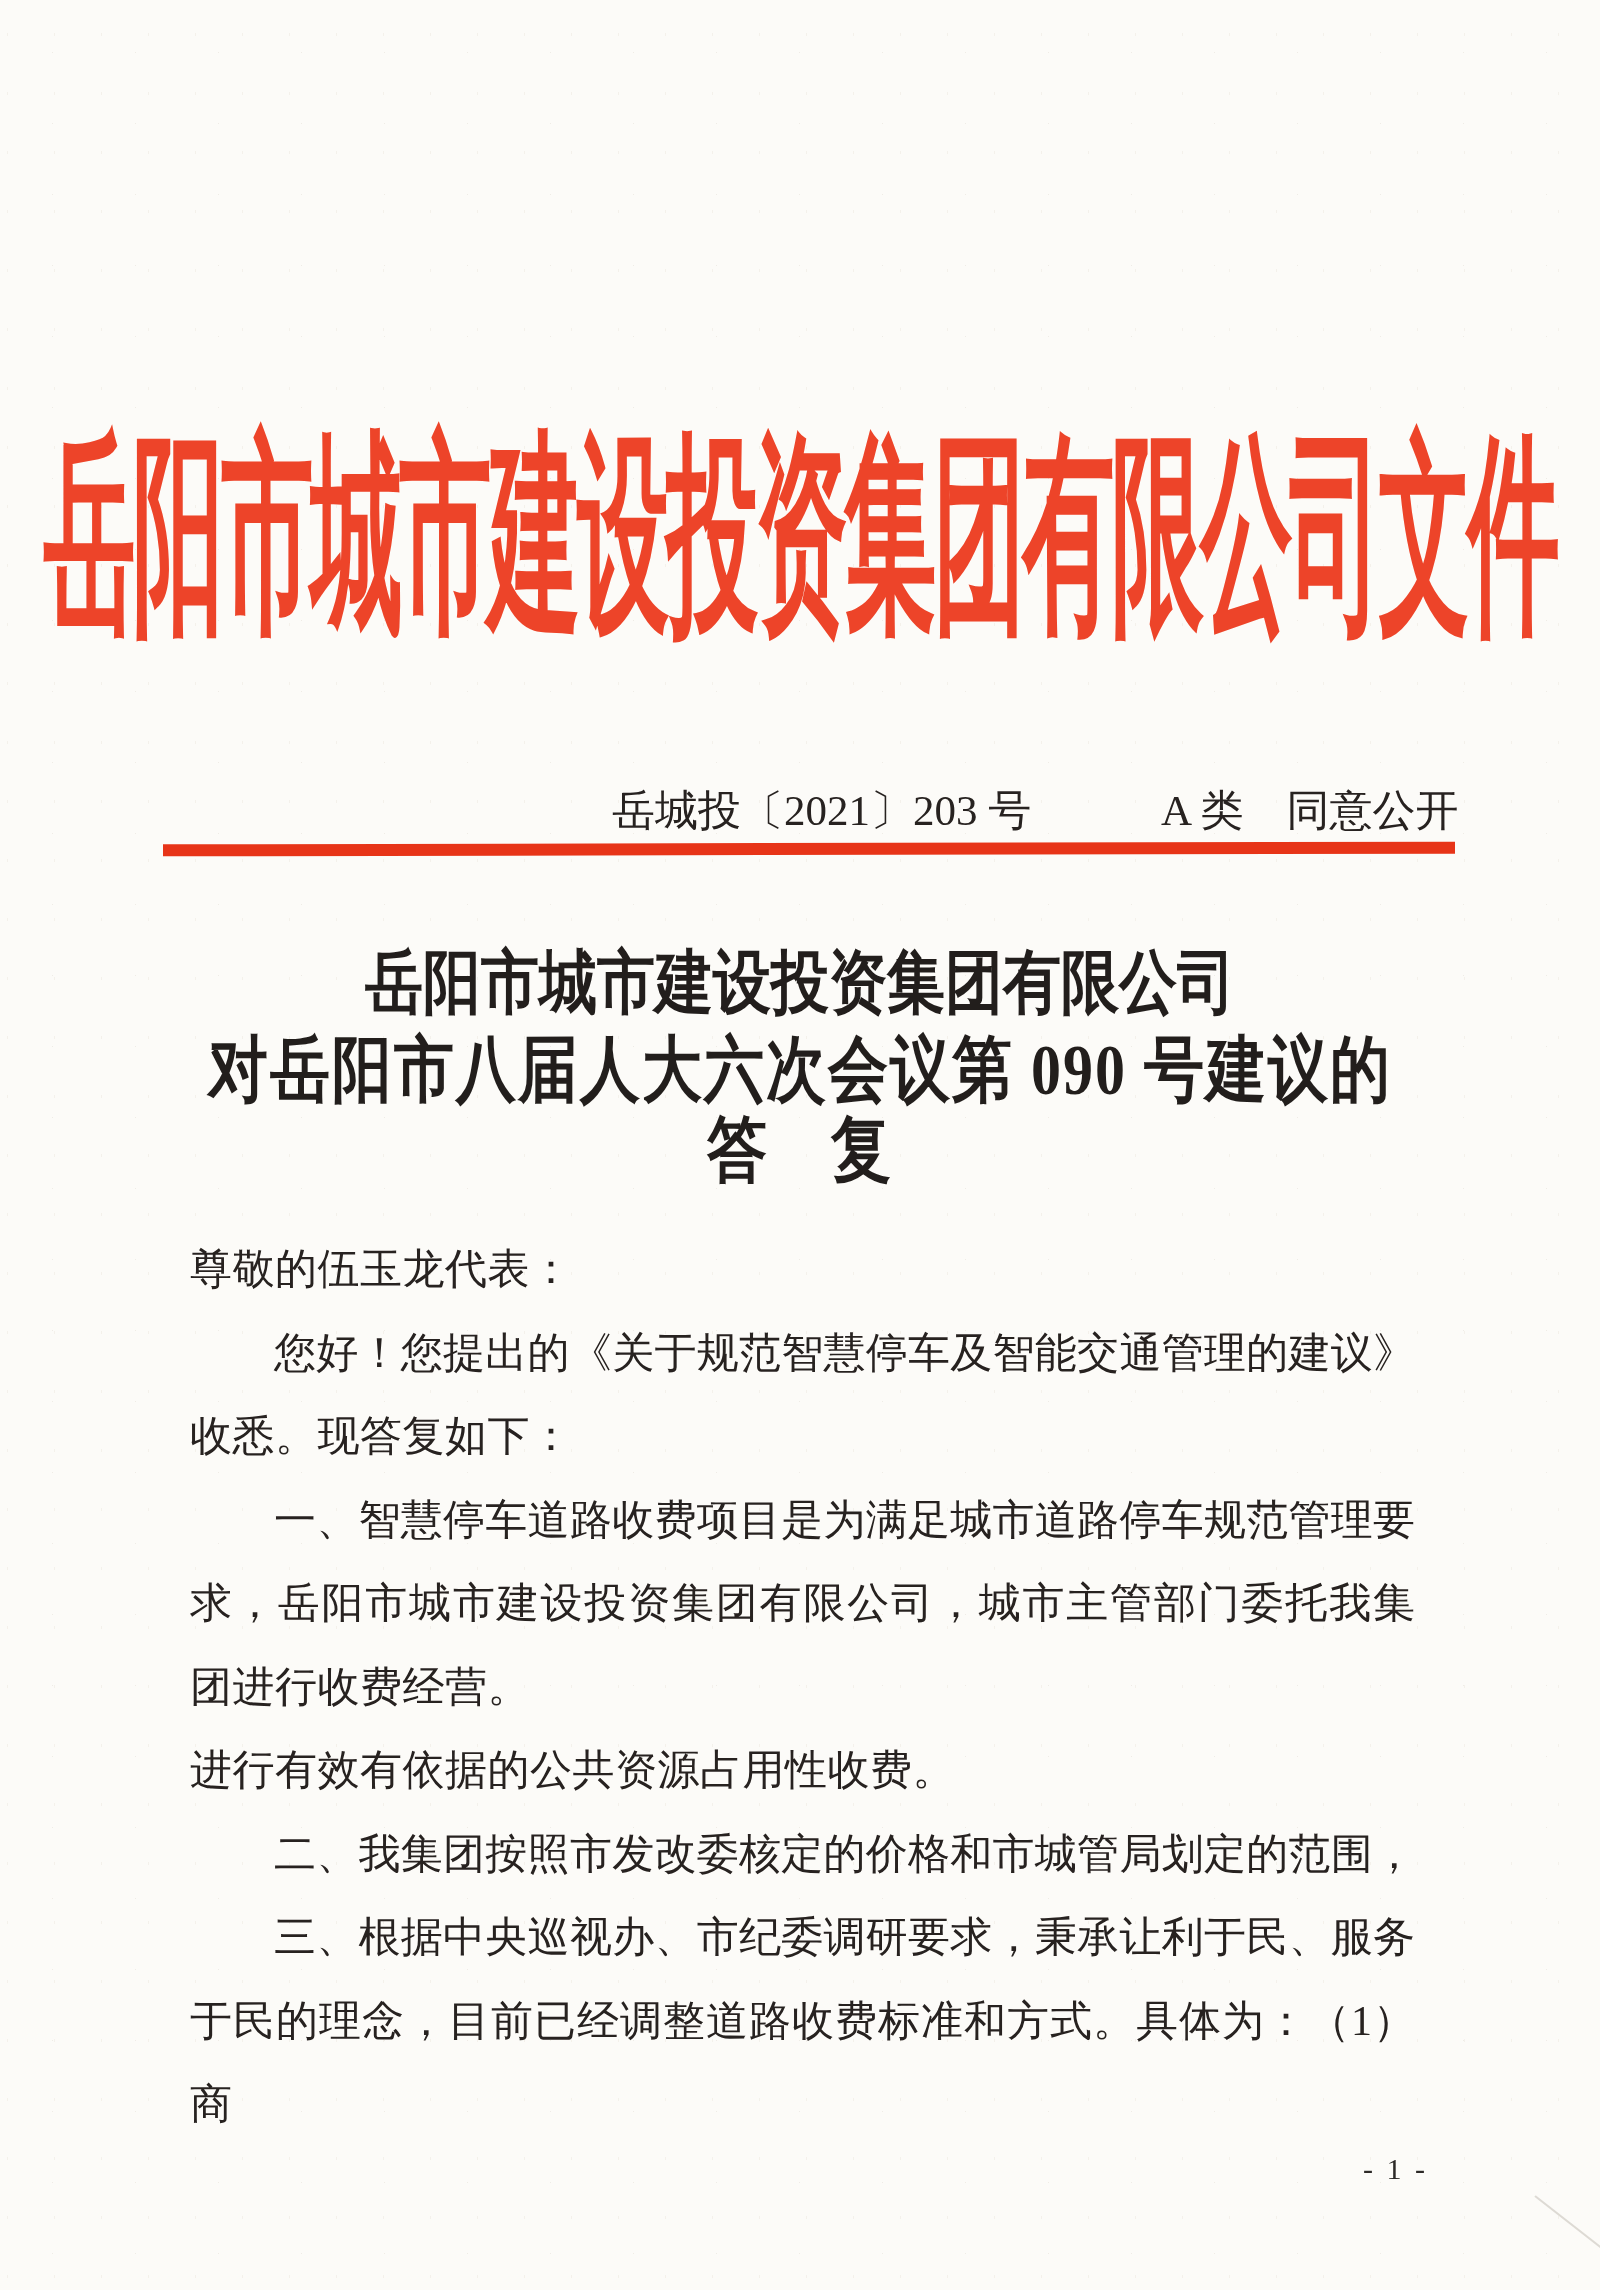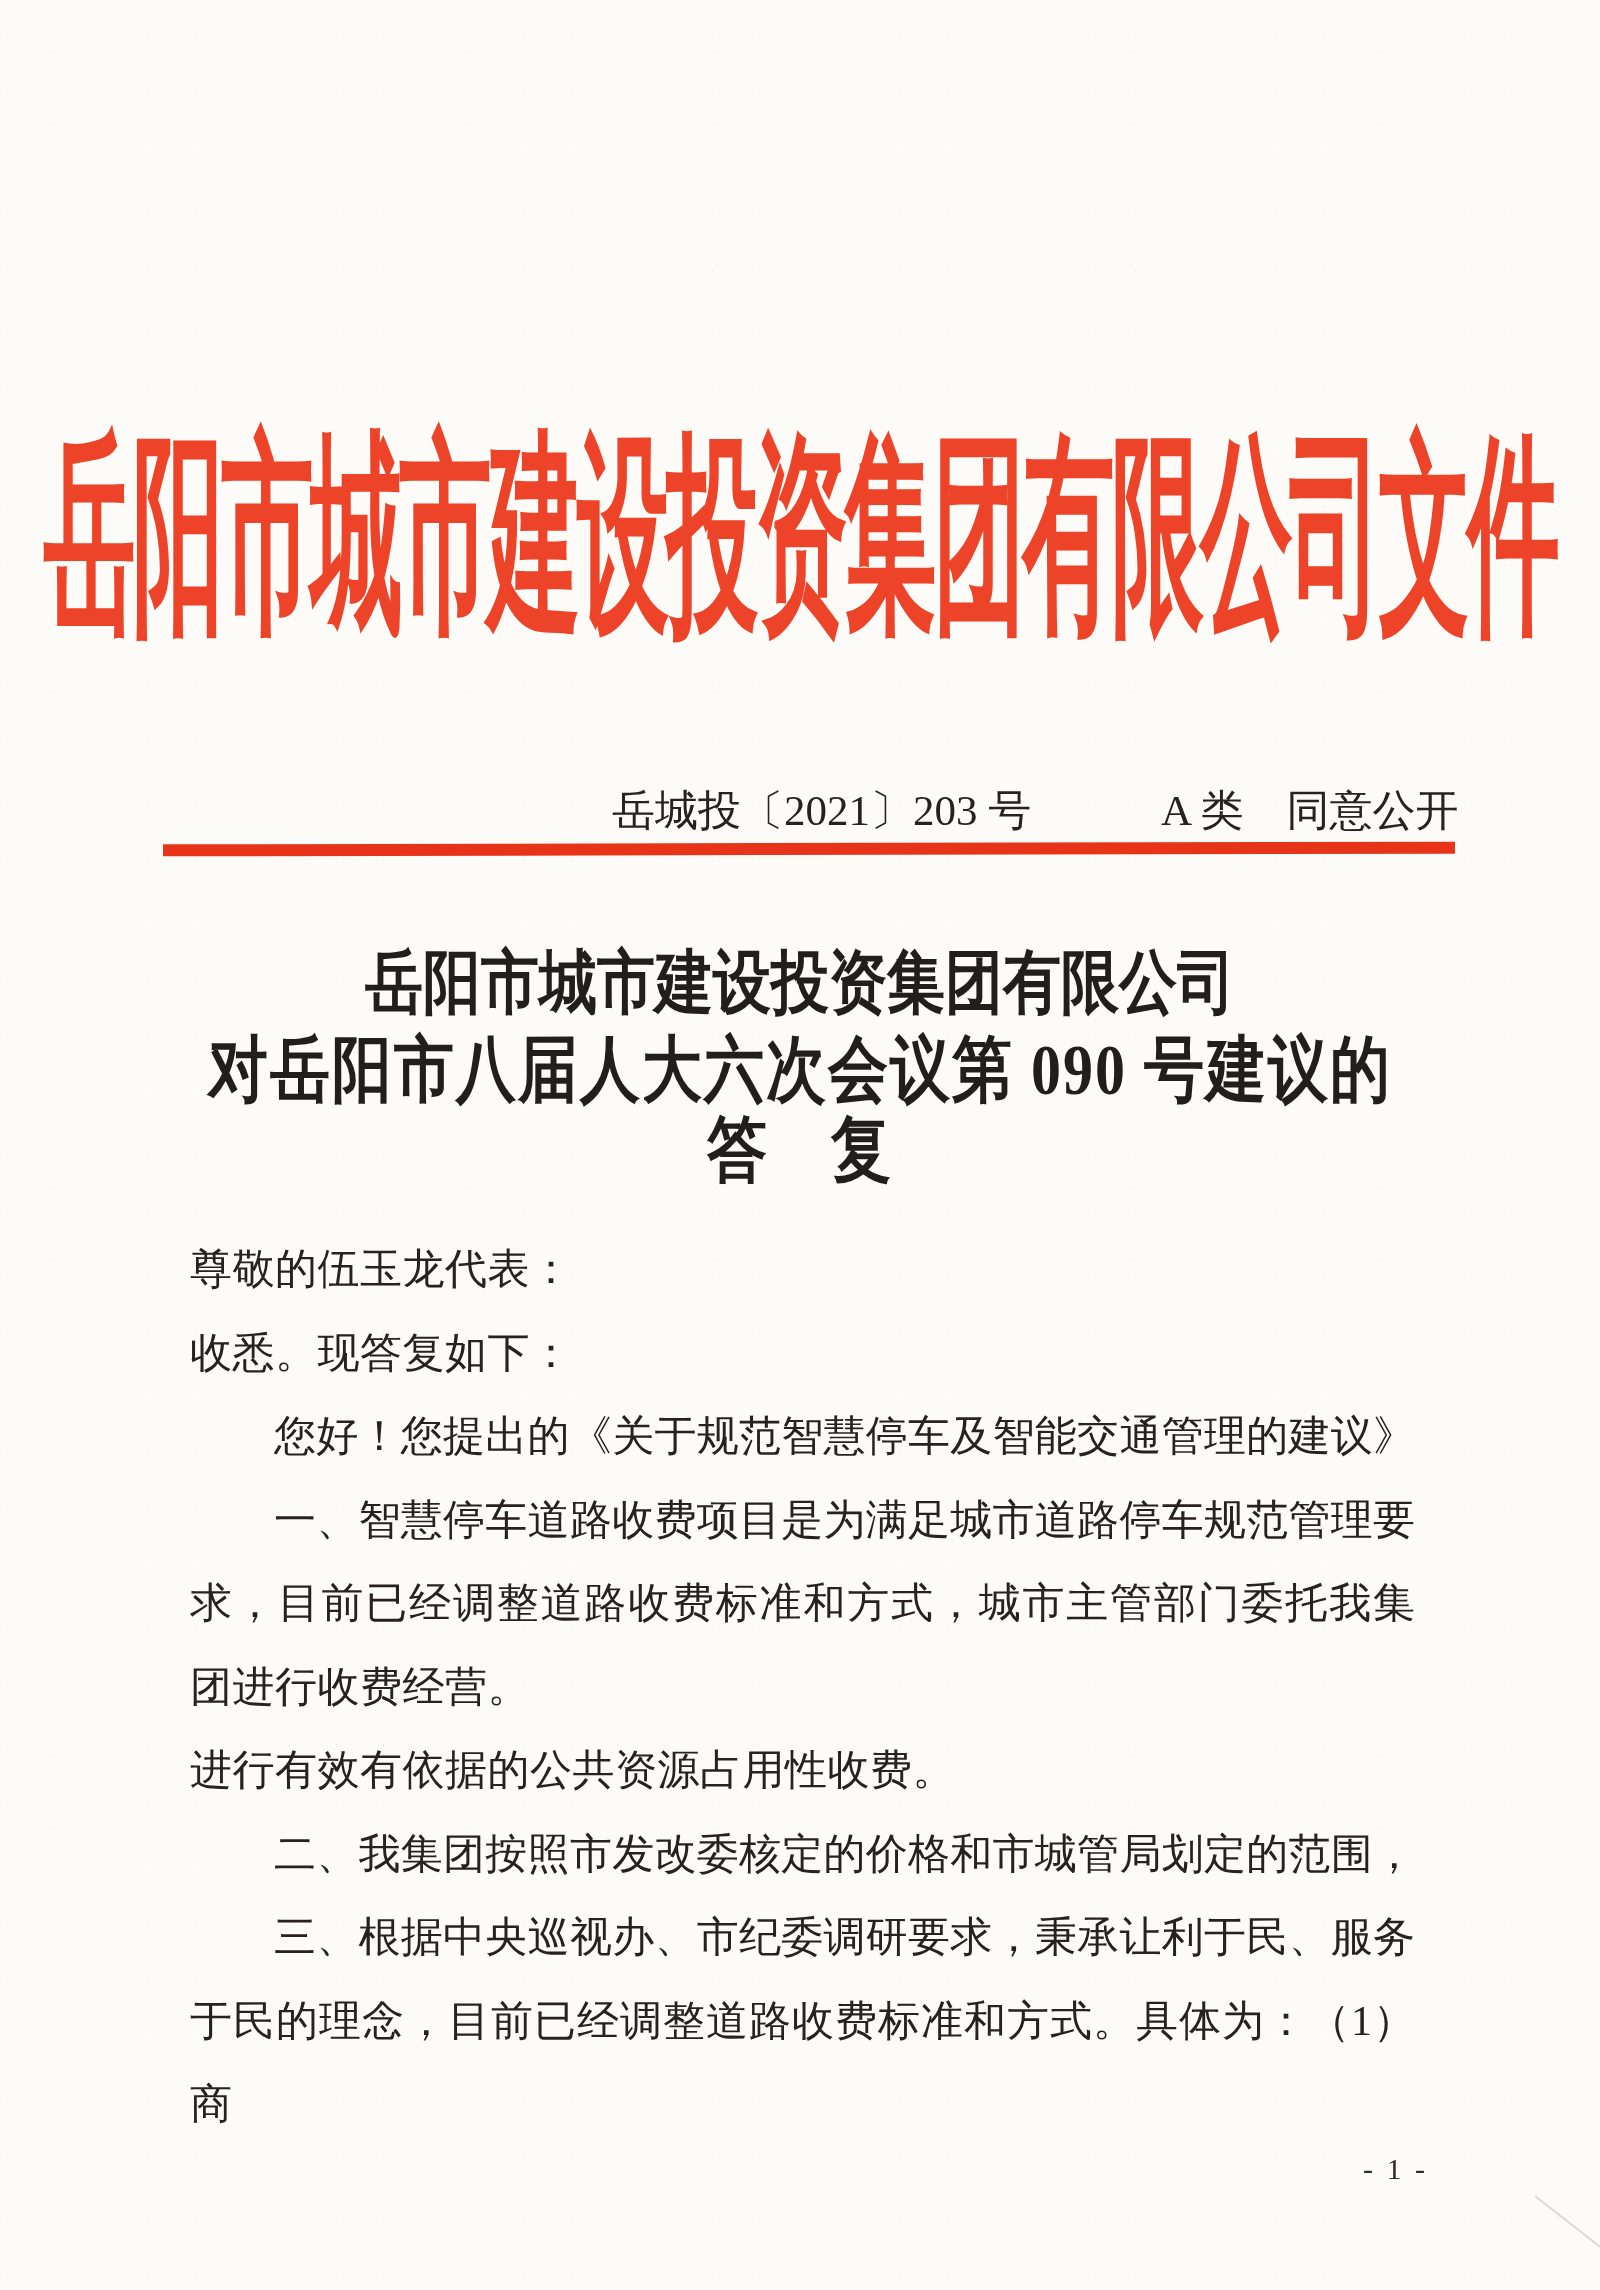--- a/index.html
+++ b/index.html
@@ -94,24 +94,24 @@
   </div>
 
   <div class="red-rule"></div>
 
   <div class="title-line title-1">岳阳市城市建设投资集团有限公司</div>
   <div class="title-line title-2">对岳阳市八届人大六次会议第 090 号建议的</div>
   <div class="title-line title-3">答　复</div>
 
   <div class="body-block">
     <div class="body-line">尊敬的伍玉龙代表：</div>
+    <div class="body-line justify indent">您好！您提出的《关于规范智慧停车及智能交通管理的建议》</div>
     <div class="body-line">收悉。现答复如下：</div>
-    <div class="body-line justify indent">您好！您提出的《关于规范智慧停车及智能交通管理的建议》</div>
     <div class="body-line justify indent">一、智慧停车道路收费项目是为满足城市道路停车规范管理要</div>
-    <div class="body-line justify">求，目前已经调整道路收费标准和方式，城市主管部门委托我集</div>
+    <div class="body-line justify">求，岳阳市城市建设投资集团有限公司，城市主管部门委托我集</div>
     <div class="body-line">团进行收费经营。</div>
     <div class="body-line">进行有效有依据的公共资源占用性收费。</div>
     <div class="body-line justify indent">二、我集团按照市发改委核定的价格和市城管局划定的范围，</div>
     <div class="body-line justify indent">三、根据中央巡视办、市纪委调研要求，秉承让利于民、服务</div>
     <div class="body-line justify">于民的理念，目前已经调整道路收费标准和方式。具体为：（1）商</div>
   </div>
 
   <div class="page-number">- 1 -</div>
 
   <div class="scratch-mark"></div>

